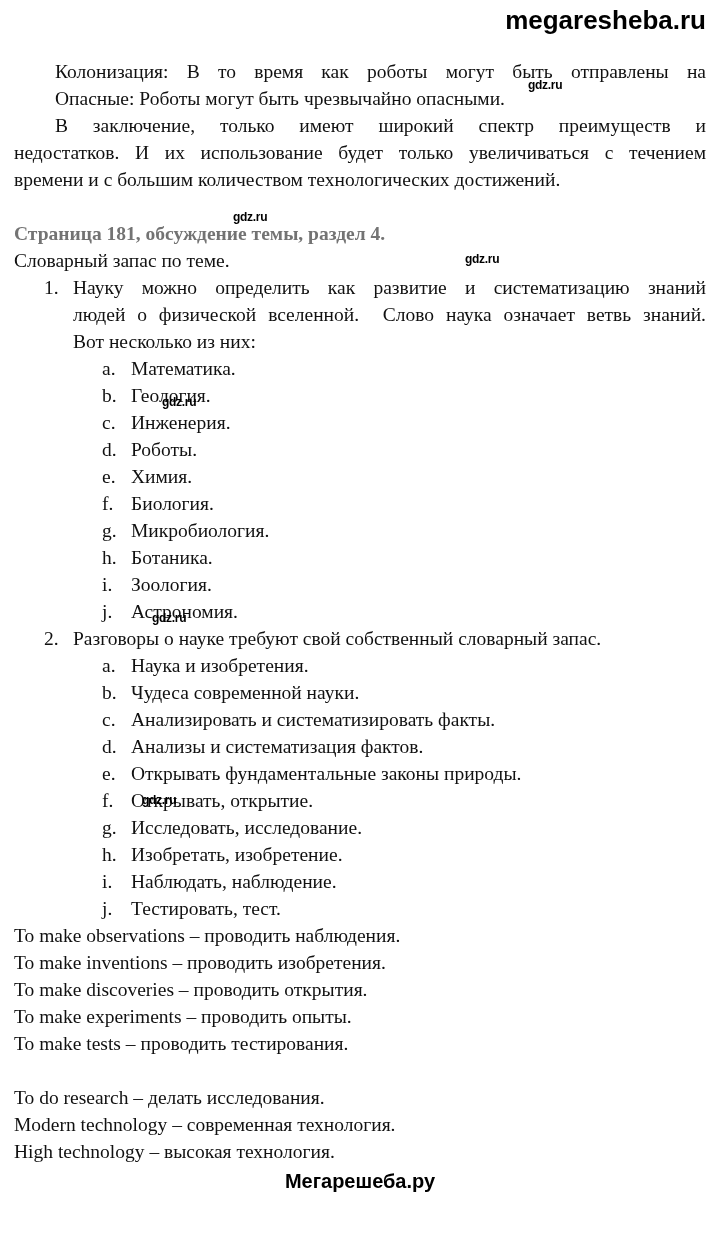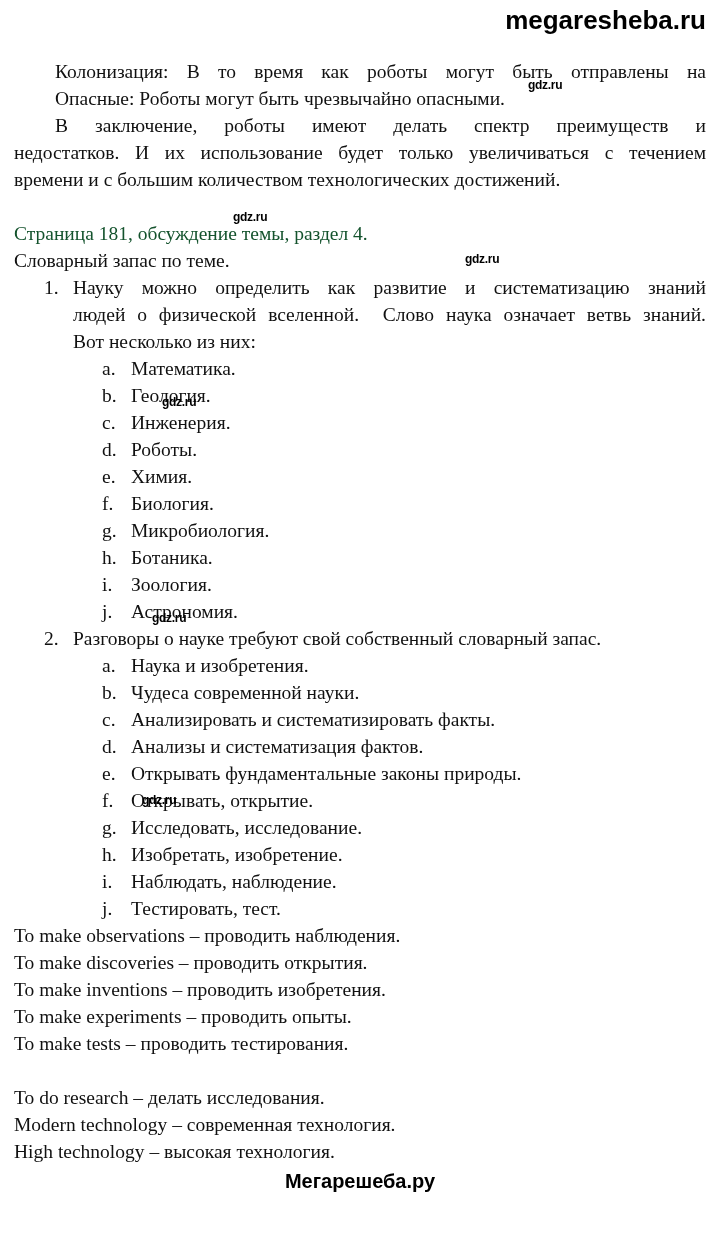--- a/index.html
+++ b/index.html
@@ -28,21 +28,21 @@
   .site-footer {
     font-family:"Liberation Sans", sans-serif;
     font-weight:700;
     font-size:20px;
     line-height:32px;
     text-align:center;
     color:#000;
   }
   .jline { text-align:justify; text-align-last:justify; }
   .indent { text-indent:41px; }
-  .heading { font-weight:400; color:#14532d; }
+  .heading { font-weight:700; color:#737373; }
   .sp27 { height:27px; }
   
   .li1 { position:relative; padding-left:59px; }
   .li1 > .marker1 { position:absolute; left:30px; top:0; }
   
   .li2 { position:relative; padding-left:58px; }
   .li2 > .marker2 { position:absolute; left:29px; top:0; }
   .wm {
     position:absolute;
     font-family:"Liberation Sans", sans-serif;
@@ -67,21 +67,21 @@
 
   <div class="site-header">megaresheba.ru</div>
 
   <div>
     <div class="jline indent">Колонизация: В то время как роботы могут быть отправлены на</div>
   </div>
 
   <div class="indent">Опасные: Роботы могут быть чрезвычайно опасными.</div>
 
   <div>
-    <div class="jline indent">В заключение, роботы имеют делать спектр преимуществ и</div>
+    <div class="jline indent">В заключение, только имеют широкий спектр преимуществ и</div>
     <div class="jline">недостатков. И их использование будет только увеличиваться с течением</div>
     <div>времени и с большим количеством технологических достижений.</div>
   </div>
 
   <div class="sp27"></div>
 
   <div class="heading">Страница 181, обсуждение темы, раздел 4.</div>
   <div>Словарный запас по теме.</div>
 
   <div class="li1">
@@ -172,22 +172,22 @@
       <span class="marker2">i.</span>
       <span>Наблюдать, наблюдение.</span>
     </div>
     <div class="li2">
       <span class="marker2">j.</span>
       <span>Тестировать, тест.</span>
     </div>
   </div>
 
   <div>To make observations – проводить наблюдения.</div>
+  <div>To make inventions – проводить изобретения.</div>
   <div>To make discoveries – проводить открытия.</div>
-  <div>To make inventions – проводить изобретения.</div>
   <div>To make experiments – проводить опыты.</div>
   <div>To make tests – проводить тестирования.</div>
 
   <div class="sp27"></div>
 
   <div>To do research – делать исследования.</div>
   <div>Modern technology – современная технология.</div>
   <div>High technology – высокая технология.</div>
 
   <div class="site-footer">Мегарешеба.ру</div>

